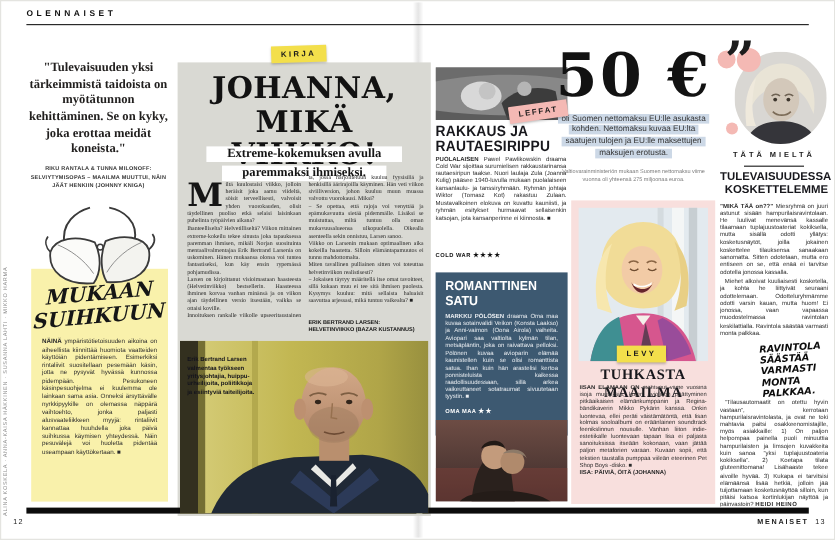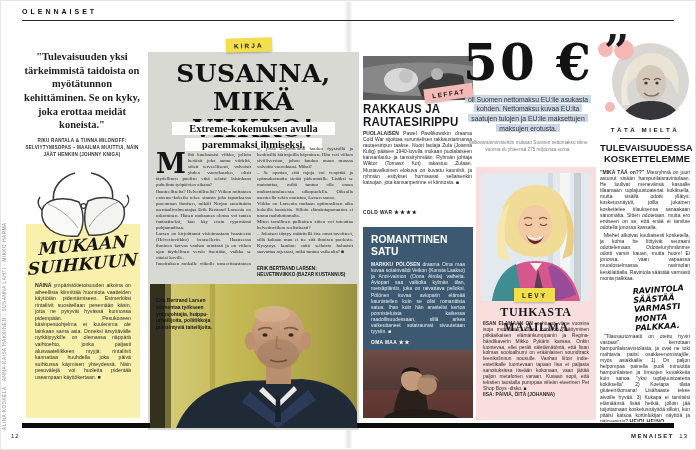--- a/index.html
+++ b/index.html
@@ -117,21 +117,21 @@
       <div>MUKAAN</div>
       <div>SUIHKUUN</div>
     </div>
     <div class="shower-body"><b>NÄINÄ</b><span> ympäristötietoisuuden aikoina on aiheellista kiinnittää huomiota vaatteiden käyttöiän pidentämiseen. Esimerkiksi rintaliivit suositellaan pesemään käsin, jotta ne pysyvät hyvässä kunnossa pidempään. Pesukoneen käsinpesuohjelma ei kuulemma ole lainkaan sama asia. Onneksi ärsyttävälle nyrkkipyykille on olemassa näppärä vaihtoehto, jonka paljasti alusvaateliikkeen myyjä: rintaliivit kannattaa huuhdella joka päivä suihkussa käymisen yhteydessä. Näin pesuvälejä voi huoletta pidentää useampaan käyttökertaan. ■</span></div>
   </div>
 
   <div class="abs gray-box"></div>
   <div class="abs chip" style="left:226px;top:38px;transform:rotate(-2deg);z-index:5;">KIRJA</div>
 
   <div class="abs headline">
-    <div>SUSANNA,</div>
+    <div>JOHANNA,</div>
     <div>MIKÄ VIIKKO!</div>
   </div>
   <div class="abs standfirst">
     <div><span>Extreme-kokemuksen avulla</span></div>
     <div><span>paremmaksi ihmiseksi.</span></div>
   </div>
 
   <div class="abs artcol" style="left:156px;top:146px;width:95px;height:119px;">
     <span class="dropcap">M</span><span>iltä kuulostaisi viikko, jolloin heräisit joka aamu viideltä, söisit terveellisesti, valvoisit yhden vuorokauden, olisit täydellinen puoliso etkä selaisi laisinkaan puhelinta työpäivien aikana?
 Ihanteelliselta? Helvetilliseltä? Viikon mittainen extreme-kokeilu tekee sinusta joka tapauksessa paremman ihmisen, mikäli Norjan suosituinta mentaalivalmentajaa Erik Bertrand Larsenia on uskominen. Hänen mukaansa olonsa voi tuntea fantastiseksi, kun käy ensin rypemässä pohjamudissa.

